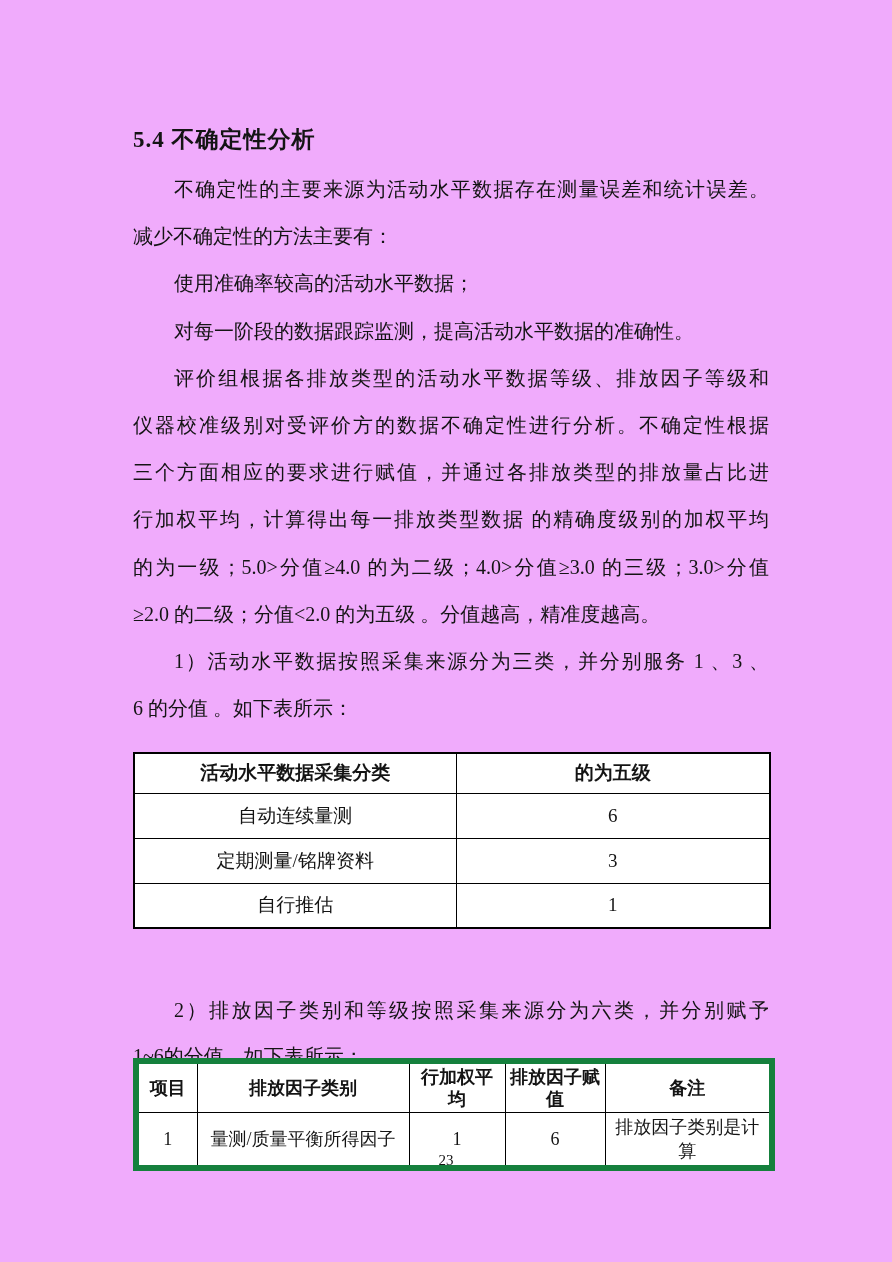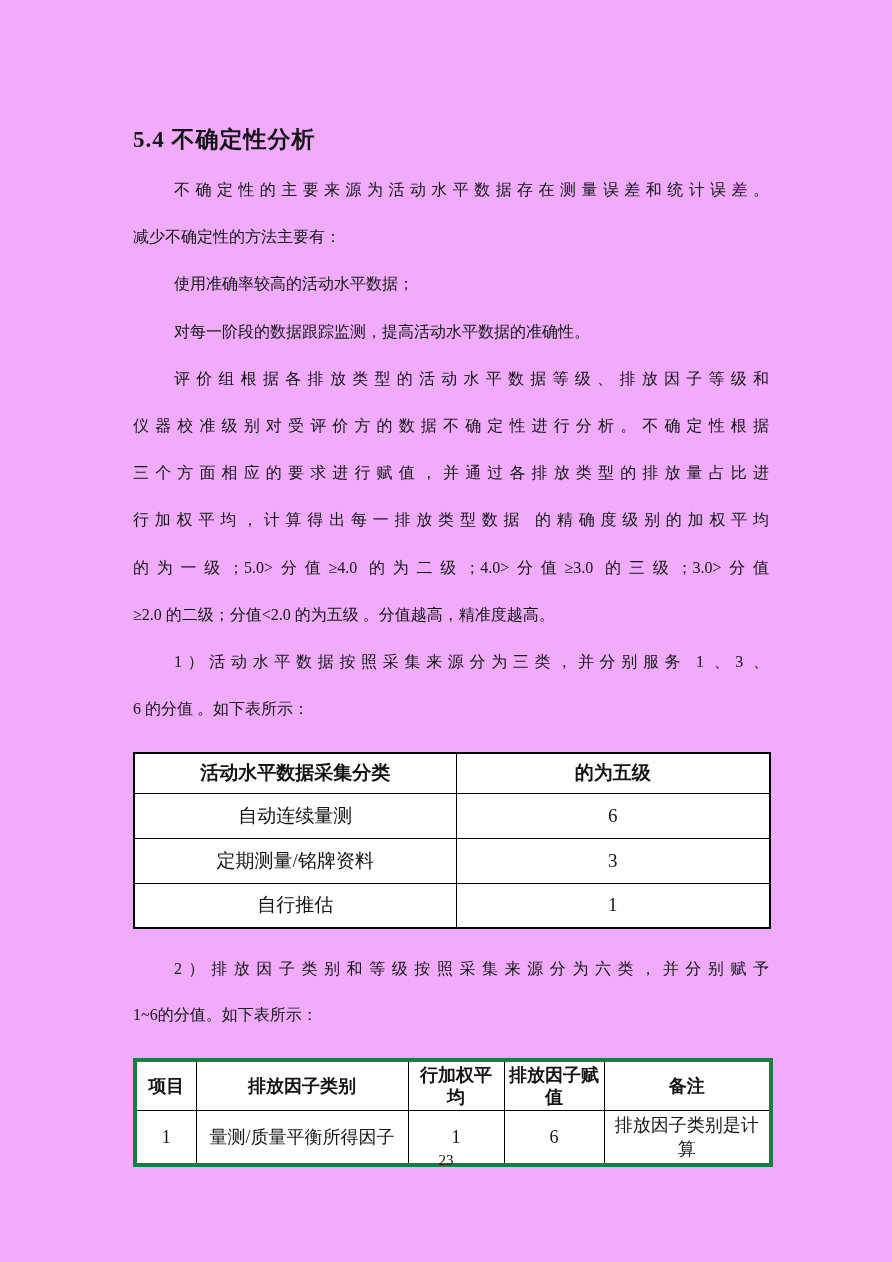--- a/index.html
+++ b/index.html
@@ -24,25 +24,25 @@
     white-space: nowrap;
   }
 
   .text-block {
     position: absolute;
     left: 133px;
     width: 636px;
   }
   #text-block-1 { top: 166px; }
   #text-block-1 .line { height: 47.2px; line-height: 47.2px; }
-  #text-block-2 { top: 946px; }
+  #text-block-2 { top: 987px; }
   #text-block-2 .line { height: 46px; line-height: 46px; }
 
   .line {
-    font-size: 16px;
+    font-size: 20px;
     white-space: nowrap;
     overflow: visible;
   }
   .line.fill {
     white-space: normal;
     text-align: justify;
     text-align-last: justify;
     text-justify: inter-character;
   }
   .line.indent { padding-left: 41px; }
@@ -61,21 +61,21 @@
     vertical-align: middle;
     padding: 2px 4px;
     overflow: hidden;
   }
   th { font-weight: bold; }
 
   #table-1 { top: 752px; border: 2px solid #000; }
   #table-1 th { height: 40px; font-size: 19px; }
   #table-1 td { height: 45px; font-size: 19px; }
 
-  #table-2 { top: 1058px; border: 4px solid #15803d; }
+  #table-2 { top: 1058px; border: 6px solid #15803d; }
   #table-2 th { height: 50px; font-size: 18px; line-height: 22px; }
   #table-2 td { height: 37px; font-size: 18px; }
 
   .footer {
     position: absolute;
     left: 0; right: 0;
     top: 1152px;
     text-align: center;
     font-size: 15px;
   }

